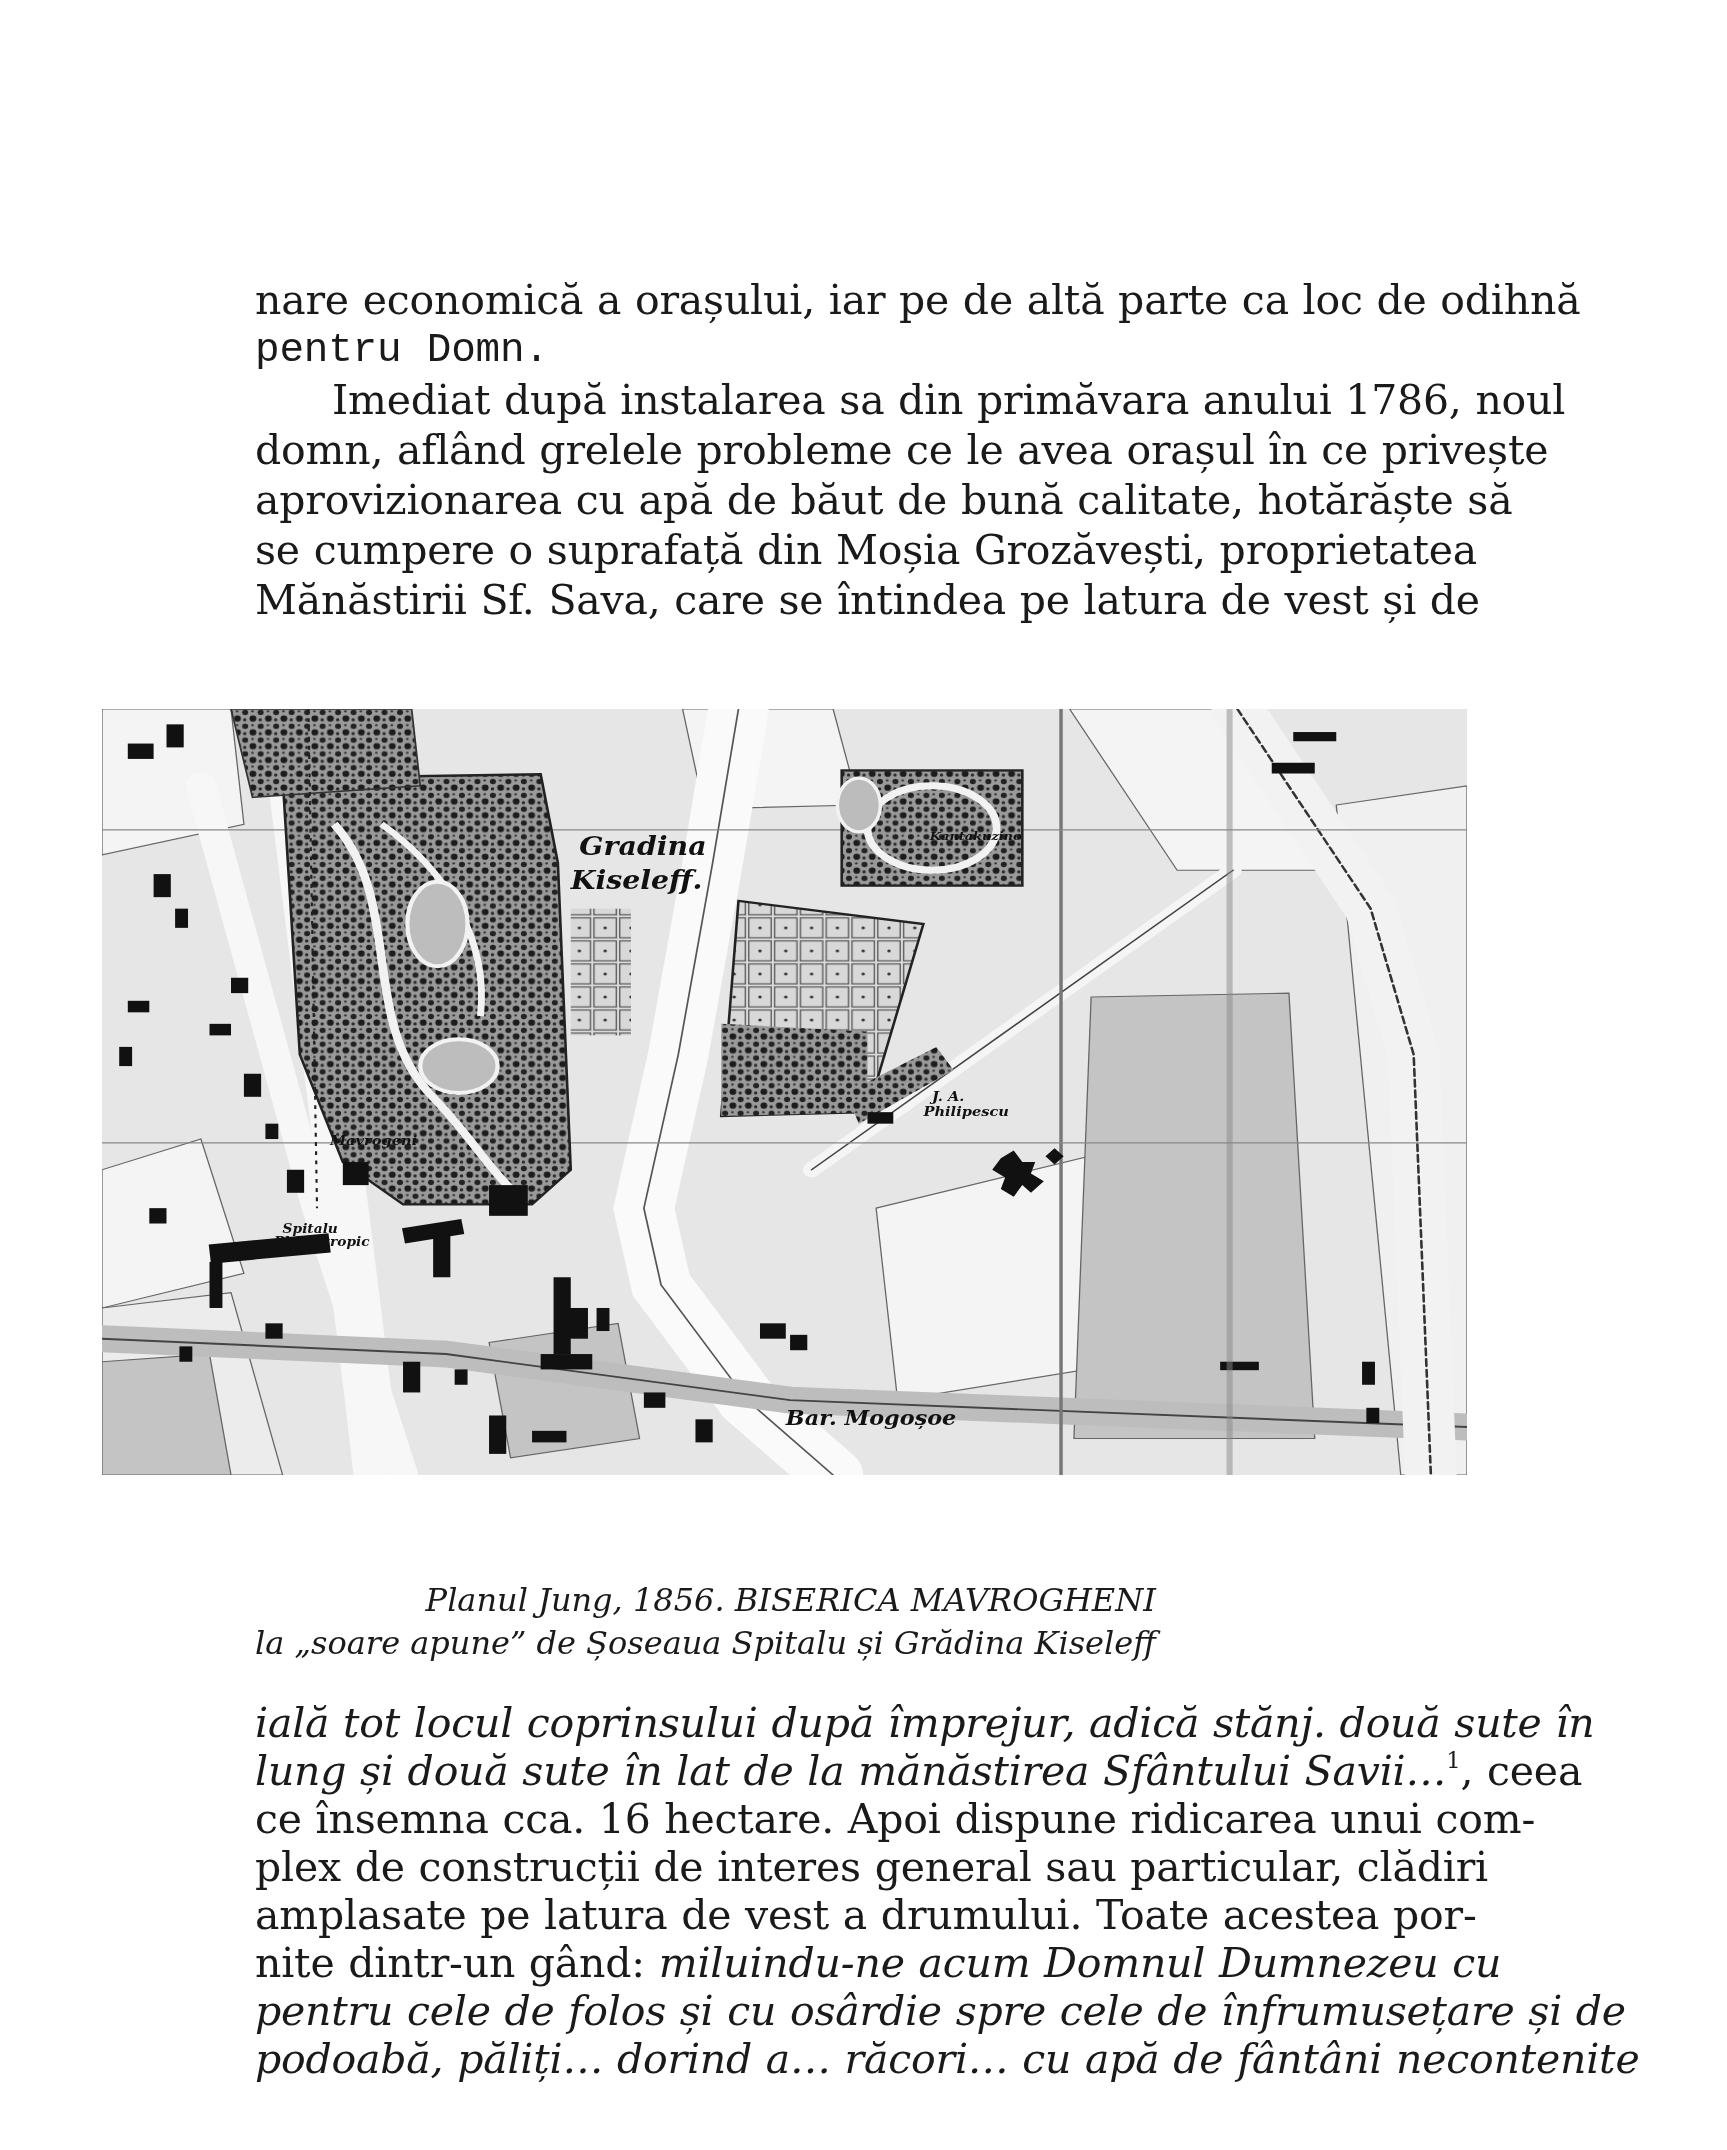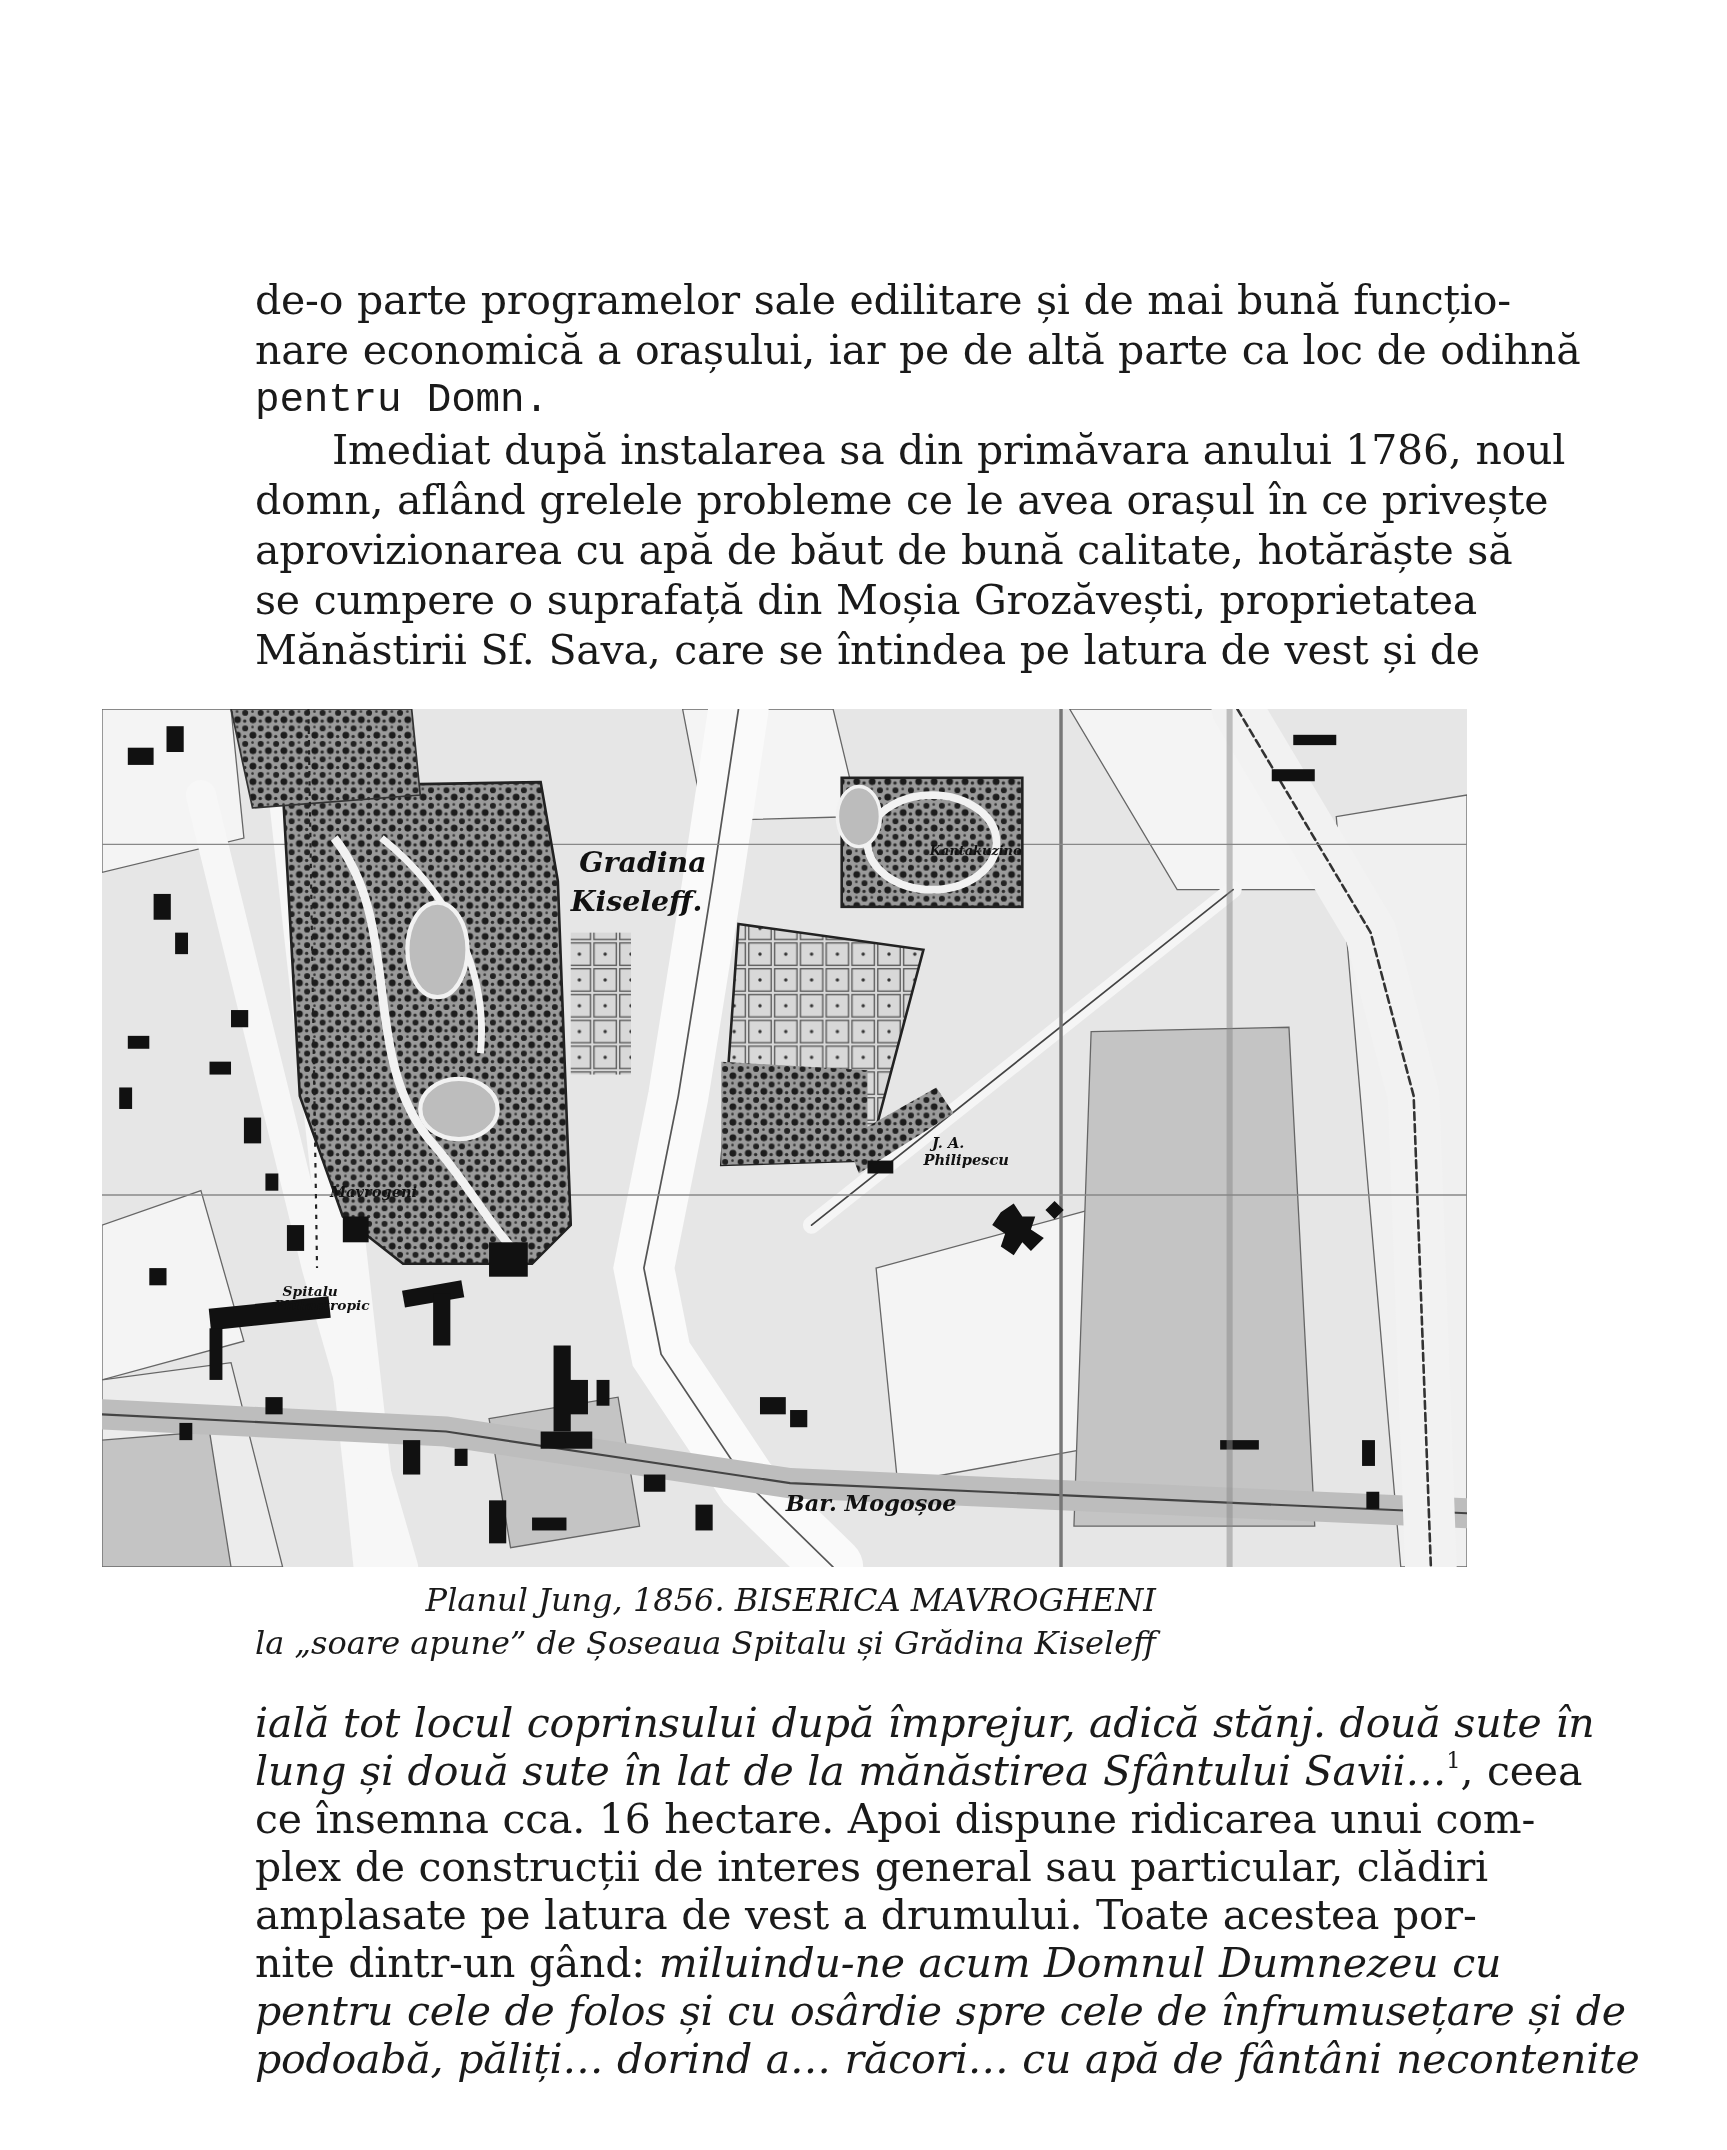--- a/index.html
+++ b/index.html
@@ -12,35 +12,34 @@
   .para .line { display: block; text-align: justify; text-align-last: justify; white-space: nowrap; overflow: visible; height: 50px; }
   .para .line.last { text-align-last: left; font-family: Liberation Mono, monospace; }
   .para .indent { padding-left: 77px; }
   #para-top { top: 275px; }
   #para-bottom { top: 1699px; line-height: 48px; }
   #para-bottom .line { height: 48px; }
 
   em, .it { font-style: italic; }
   sup { font-size: 55%; vertical-align: 0.75em; line-height: 0; font-style: normal; }
 
-  .map { position: absolute; left: 102px; top: 709px; width: 1365px; height: 858px;
+  .map { position: absolute; left: 102px; top: 709px; width: 1365px; height: 766px;
          background: #e4e4e4; overflow: hidden; }
   .map svg { width: 100%; height: 100%; display: block; }
 
   .caption { position: absolute; left: 255px; top: 1579px; font-size: 32px; line-height: 43px;
              font-style: italic; margin: 0; text-align: right; }
   .caption span { display: block; white-space: nowrap; }
 </style>
 </head>
 <body>
 
 <div class="page">
 
   <div class="para" id="para-top">
-      <span class="line"><span>de-o parte programelor sale edilitare și de mai bună funcțio-</span></span>
       <span class="line"><span>nare economică a orașului, iar pe de altă parte ca loc de odihnă</span></span>
       <span class="line last"><span>pentru Domn.</span></span>
       <span class="line indent"><span>Imediat după instalarea sa din primăvara anului 1786, noul</span></span>
       <span class="line"><span>domn, aflând grelele probleme ce le avea orașul în ce privește</span></span>
       <span class="line"><span>aprovizionarea cu apă de băut de bună calitate, hotărăște să</span></span>
       <span class="line"><span>se cumpere o suprafață din Moșia Grozăvești, proprietatea</span></span>
       <span class="line"><span>Mănăstirii Sf. Sava, care se întindea pe latura de vest și de</span></span>
     </div>
 
   <div class="map" aria-label="Historic 1856 Jung plan map of Bucharest showing Grădina Kiseleff, Șoseaua Kiseleff and Biserica Mavrogheni">

